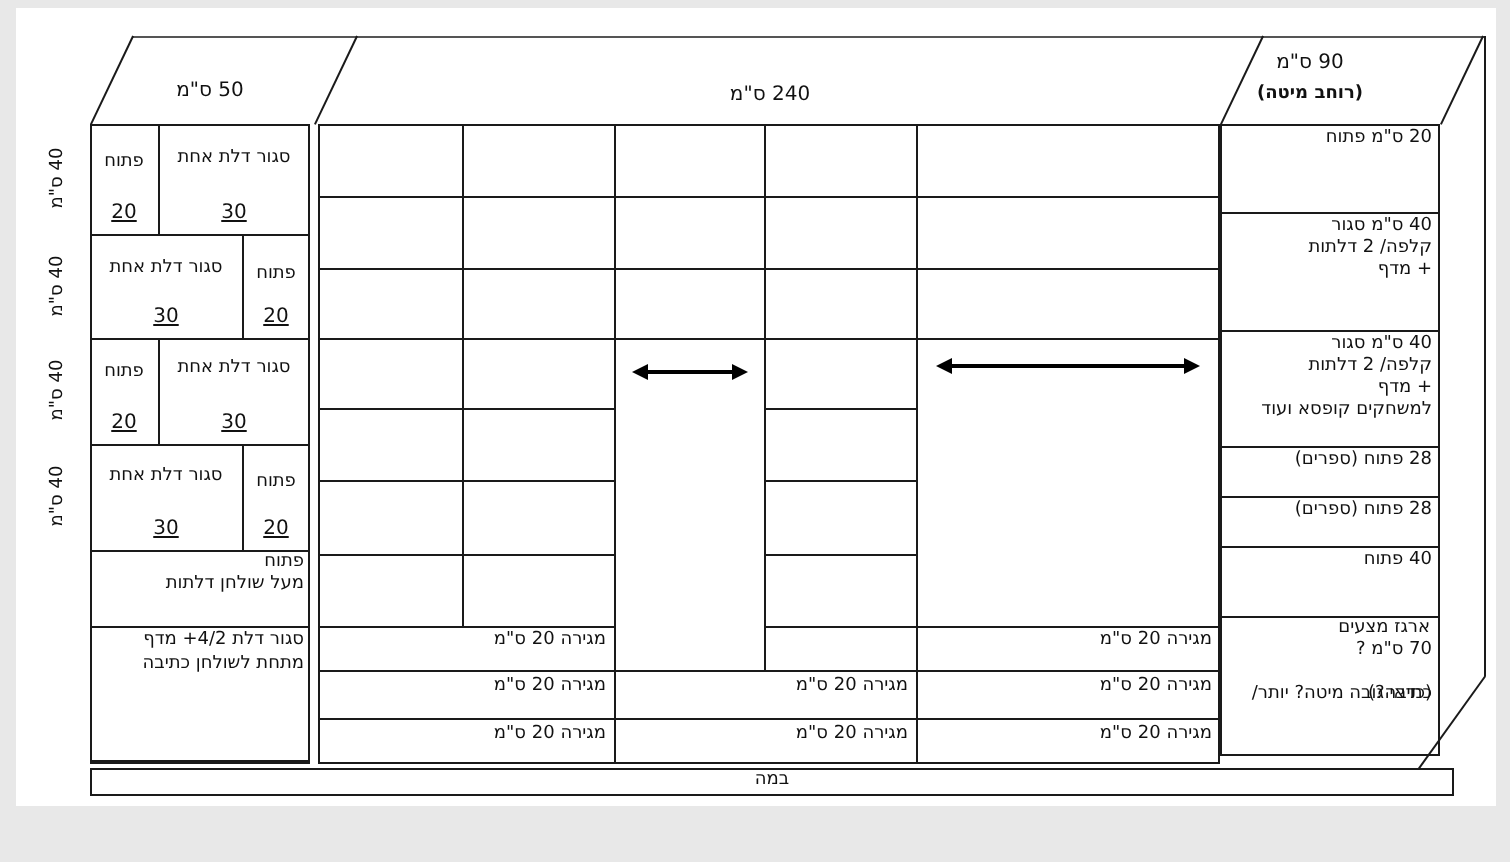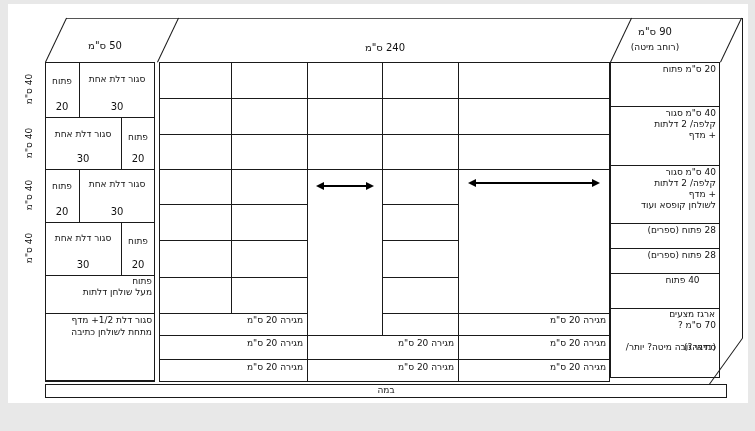--- a/index.html
+++ b/index.html
@@ -7,21 +7,21 @@
   body { font-family:"DejaVu Sans","Liberation Sans",sans-serif; color:#111; }
   #canvas { position:relative; width:755px; height:431px; background:#e8e8e8; overflow:hidden; }
   .page { position:absolute; left:8px; top:4px; width:740px; height:399px; background:#ffffff; }
   .box  { position:absolute; border:1px solid #1a1a1a; }
   .hl   { position:absolute; height:0; border-top:1px solid #1a1a1a; }
   .vl   { position:absolute; width:0; border-left:1px solid #1a1a1a; }
   .sl   { position:absolute; height:0; border-top:1px solid #1a1a1a; transform-origin:0 0; }
   .t    { position:absolute; font-size:9px; line-height:11px; direction:rtl; white-space:nowrap; }
   .tc   { text-align:center; }
   .tr   { text-align:right; }
-  .num  { font-size:10px; direction:ltr; }
+  .num  { font-size:10px; direction:ltr;text-decoration:underline; }
   .hdr  { font-size:10px; }
   .rot  { transform:rotate(-90deg); transform-origin:center center; }
   .arrow { position:absolute; height:12px; }
   .arrow .ln { position:absolute; left:5px; right:5px; top:5px; border-top:2px solid #000; }
   .arrow .ah { position:absolute; top:2px; width:0; height:0; border-top:4px solid transparent; border-bottom:4px solid transparent; }
   .arrow .al { left:0; border-right:8px solid #000; }
   .arrow .ar { right:0; border-left:8px solid #000; }
 </style>
 </head>
 <body>
@@ -33,21 +33,21 @@
   <div class="sl" style="left:45px;top:62px;width:49px;transform:rotate(-64.5deg);"></div>
   <div class="sl" style="left:157px;top:62px;width:49px;transform:rotate(-64.5deg);"></div>
   <div class="sl" style="left:610px;top:62px;width:49px;transform:rotate(-64.5deg);"></div>
   <div class="sl" style="left:720px;top:62px;width:49px;transform:rotate(-64.5deg);"></div>
   <div class="vl" style="left:742px;top:18px;height:320px;"></div>
   <div class="sl" style="left:709px;top:384px;width:57px;transform:rotate(-54.3deg);"></div>
 
   <div class="t tc hdr" style="left:60px;top:40px;width:90px;">50 ס"מ</div>
   <div class="t tc hdr" style="left:330px;top:42px;width:110px;">240 ס"מ</div>
   <div class="t tc hdr" style="left:600px;top:26px;width:110px;">90 ס"מ</div>
-  <div class="t tc" style="left:600px;top:42px;width:110px;">(רוחב מיטה)</div>
+  <div class="t tc" style="left:600px;top:42px;width:110px;font-weight:bold;">(רוחב מיטה)</div>
 
   <div class="t tc rot" style="left:5px;top:83px;width:50px;height:12px;">40 ס"מ</div>
   <div class="t tc rot" style="left:5px;top:137px;width:50px;height:12px;">40 ס"מ</div>
   <div class="t tc rot" style="left:5px;top:189px;width:50px;height:12px;">40 ס"מ</div>
   <div class="t tc rot" style="left:5px;top:242px;width:50px;height:12px;">40 ס"מ</div>
 
   <div class="box" style="left:45px;top:62px;width:110px;height:320px;border-bottom-width:2px;"></div>
   <div class="hl" style="left:45px;top:117px;width:110px;"></div>
   <div class="hl" style="left:45px;top:169px;width:110px;"></div>
   <div class="hl" style="left:45px;top:222px;width:110px;"></div>
@@ -74,21 +74,21 @@
   <div class="t tc num" style="left:79px;top:206px;width:76px;">30</div>
 
   <div class="t tc" style="left:45px;top:233px;width:76px;">סגור דלת אחת</div>
   <div class="t tc num" style="left:45px;top:259px;width:76px;">30</div>
   <div class="t tc" style="left:121px;top:236px;width:34px;">פתוח</div>
   <div class="t tc num" style="left:121px;top:259px;width:34px;">20</div>
 
   <div class="t tr" style="left:47px;top:276px;width:105px;">פתוח</div>
   <div class="t tr" style="left:47px;top:287px;width:105px;">מעל שולחן דלתות</div>
 
-  <div class="t tr" style="left:47px;top:315px;width:105px;">סגור דלת 1/2+ מדף</div>
+  <div class="t tr" style="left:47px;top:315px;width:105px;">סגור דלת 4/2+ מדף</div>
   <div class="t tr" style="left:47px;top:327px;width:105px;">מתחת לשולחן כתיבה</div>
 
   <div class="box" style="left:159px;top:62px;width:451px;height:320px;"></div>
   <div class="vl" style="left:231px;top:62px;height:251px;"></div>
   <div class="vl" style="left:307px;top:62px;height:320px;"></div>
   <div class="vl" style="left:382px;top:62px;height:273px;"></div>
   <div class="vl" style="left:458px;top:62px;height:320px;"></div>
   <div class="hl" style="left:159px;top:98px;width:451px;"></div>
   <div class="hl" style="left:159px;top:134px;width:451px;"></div>
   <div class="hl" style="left:159px;top:169px;width:451px;"></div>
@@ -131,24 +131,24 @@
   <div class="hl" style="left:610px;top:273px;width:110px;"></div>
   <div class="hl" style="left:610px;top:308px;width:110px;"></div>
 
   <div class="t tr" style="left:613px;top:64px;width:103px;">20 ס"מ פתוח</div>
   <div class="t tr" style="left:613px;top:108px;width:103px;">40 ס"מ סגור</div>
   <div class="t tr" style="left:613px;top:119px;width:103px;">קלפה/ 2 דלתות</div>
   <div class="t tr" style="left:613px;top:130px;width:103px;">+ מדף</div>
   <div class="t tr" style="left:613px;top:167px;width:103px;">40 ס"מ סגור</div>
   <div class="t tr" style="left:613px;top:178px;width:103px;">קלפה/ 2 דלתות</div>
   <div class="t tr" style="left:613px;top:189px;width:103px;">+ מדף</div>
-  <div class="t tr" style="left:613px;top:200px;width:103px;">לשולחן קופסא ועוד</div>
+  <div class="t tr" style="left:613px;top:200px;width:103px;">למשחקים קופסא ועוד</div>
   <div class="t tr" style="left:613px;top:225px;width:103px;">28 פתוח (ספרים)</div>
   <div class="t tr" style="left:613px;top:250px;width:103px;">28 פתוח (ספרים)</div>
-  <div class="t tr" style="left:631px;top:275px;width:103px;text-align:center;">40 פתוח</div>
+  <div class="t tr" style="left:613px;top:275px;width:103px;">40 פתוח</div>
   <div class="t tr" style="left:612px;top:309px;width:103px;">ארגז מצעים</div>
   <div class="t tr" style="left:613px;top:320px;width:103px;">70 ס"מ ?</div>
   <div class="t tr" style="left:613px;top:342px;width:103px;">(כדאי גובה מיטה? יותר/</div>
   <div class="t tr" style="left:613px;top:342px;width:103px;">כתיבה?)</div>
 
   <div class="box" style="left:45px;top:384px;width:682px;height:14px;"></div>
   <div class="t tc" style="left:45px;top:385px;width:682px;">במה</div>
 </div>
 
 </body></html>

